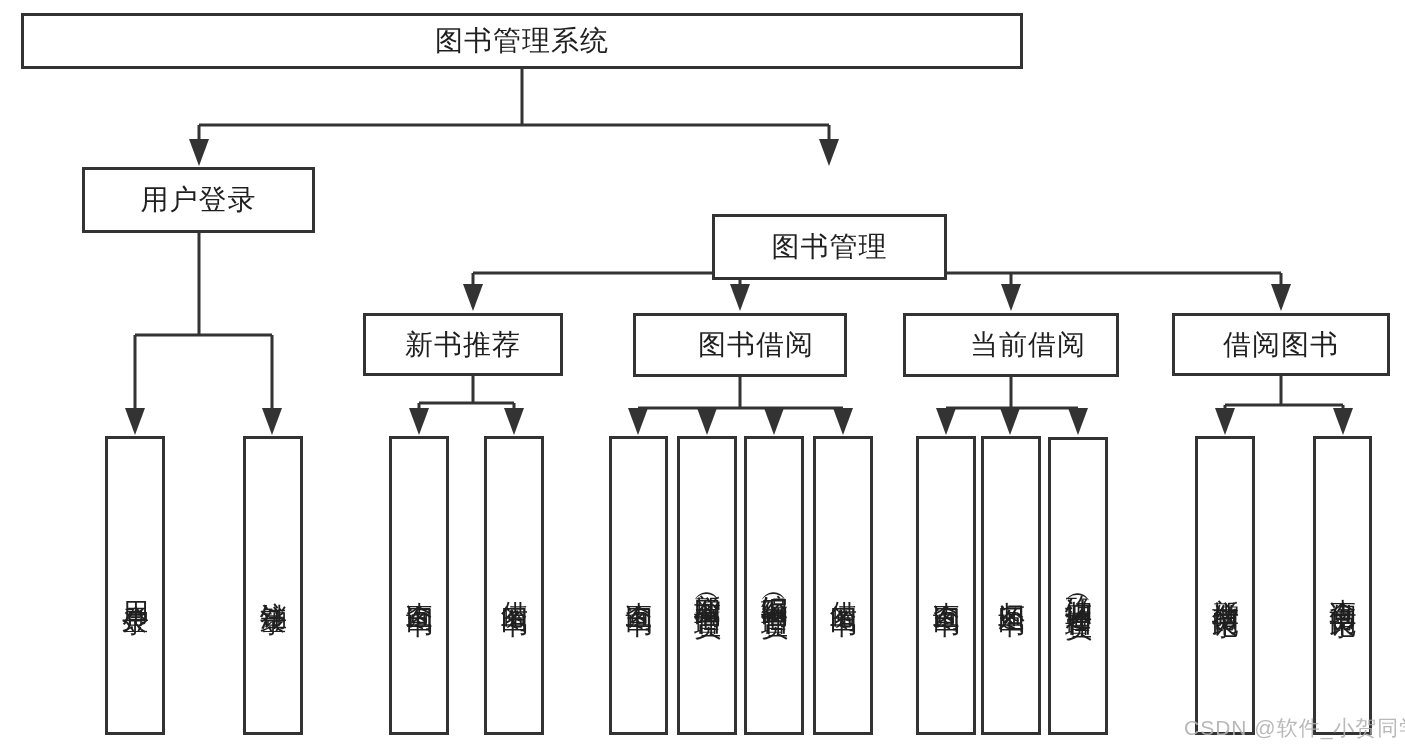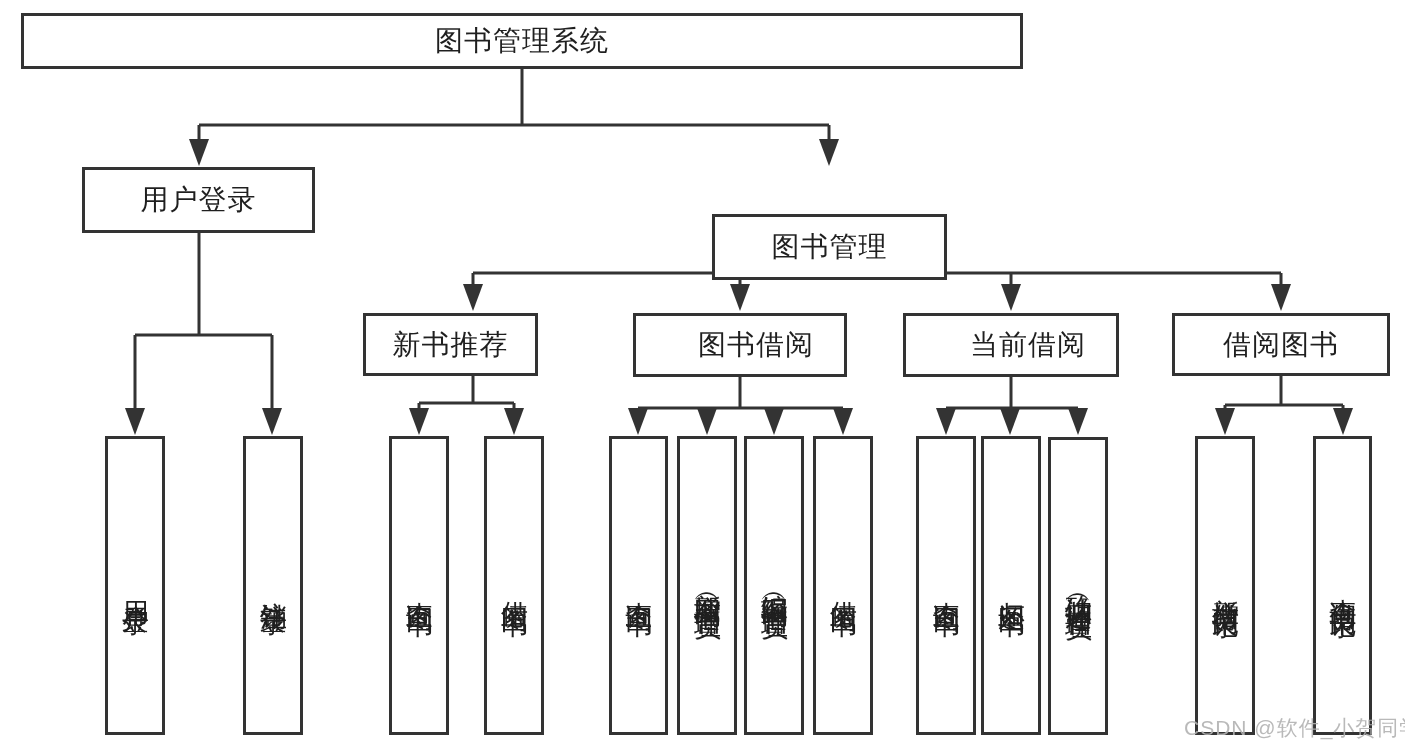--- a/index.html
+++ b/index.html
@@ -89,21 +89,21 @@
     <span>图书管理系统</span>
   </div>
 
   <div class="node h" style="left:82px;top:167px;width:233px;height:66px;">
     <span>用户登录</span>
   </div>
   <div class="node h" style="left:712px;top:167px;width:235px;height:66px;margin-top:47px;">
     <span>图书管理</span>
   </div>
 
-  <div class="node h" style="left:363px;top:313px;width:175px;height:63px;font-family:Liberation Mono, monospace;">
+  <div class="node h" style="left:363px;top:313px;width:200px;height:63px;font-family:Liberation Mono, monospace;">
     <span>新书推荐</span>
   </div>
   <div class="node h" style="left:633px;top:313px;width:214px;height:64px;padding-left:32px;">
     <span>图书借阅</span>
   </div>
   <div class="node h" style="left:903px;top:313px;width:216px;height:64px;padding-left:34px;">
     <span>当前借阅</span>
   </div>
   <div class="node h" style="left:1172px;top:313px;width:218px;height:63px;">
     <span>借阅图书</span>

